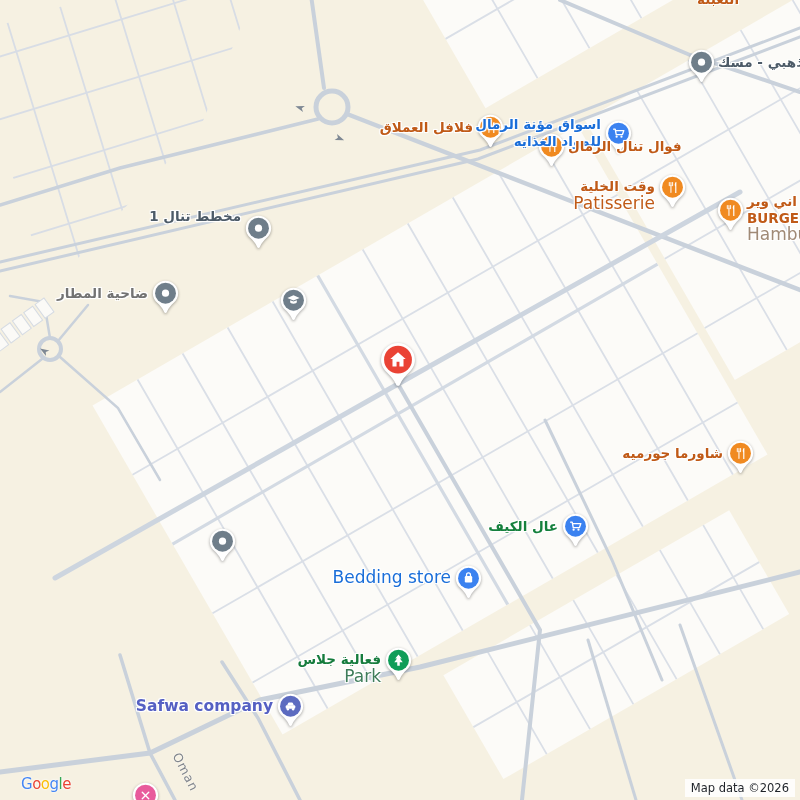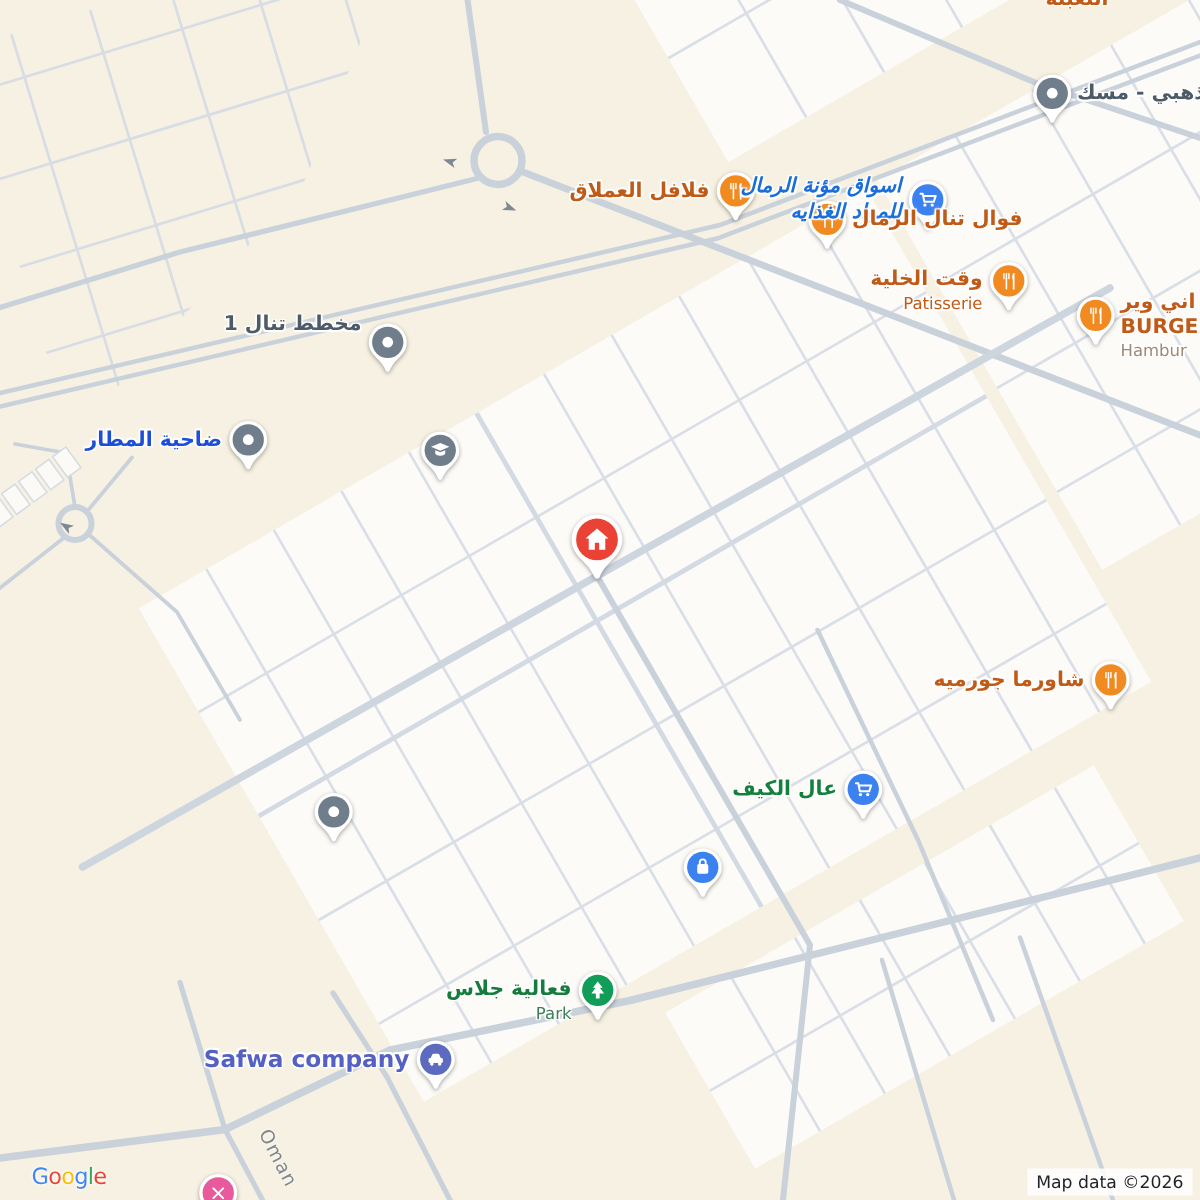--- a/index.html
+++ b/index.html
@@ -11,21 +11,21 @@
   #base-svg{position:absolute;left:0;top:0;z-index:1;}
   #poi-layer{position:absolute;left:0;top:0;width:100%;height:100%;z-index:3;}
   .poi-pin{position:absolute;z-index:5;}
   .poi-pin svg{display:block;filter:drop-shadow(0 1px 1.5px rgba(0,0,0,.35));}
   .poi-pin.big{z-index:7;}
   .poi-label{
     position:absolute;z-index:6;white-space:nowrap;
     font-size:13.5px;font-weight:600;line-height:16.5px;
     text-shadow:0 0 2px #fff,0 0 3px #fff,1px 1px 0 #fff,-1px -1px 0 #fff,1px -1px 0 #fff,-1px 1px 0 #fff;
   }
-  .poi-label .sub{font-weight:400;font-size:11px;}
+  .poi-label .sub{font-weight:400;font-size:17px;}
   #google-logo{
     position:absolute;left:21px;bottom:7px;z-index:8;
     font-size:15px;font-weight:400;letter-spacing:-0.5px;
     text-shadow:0 0 2px #fff,0 0 3px #fff;
   }
   #attribution{
     position:absolute;right:5px;bottom:3px;z-index:8;
     background:rgba(255,255,255,.85);color:#1f2329;
     font-size:11.5px;padding:2px 6px;
   }
@@ -119,21 +119,21 @@
   <div id="poi-layer">
       <div class="poi-pin" style="left: 604.5px; top: 119.77px;">
         <svg width="27" height="34.2" viewBox="0 0 30 38">
           <path d="M15 0.8C7.2 0.8 0.9 7.1 0.9 14.9c0 4.6 2.2 7.6 5 10.5 2.6 2.7 5.7 5.5 7.6 10.2.5 1.3 2.5 1.3 3 0 1.9-4.7 5-7.5 7.6-10.2 2.8-2.9 5-5.9 5-10.5C29.1 7.1 22.8 0.8 15 0.8Z" fill="#fff"></path>
           <circle cx="15" cy="14.7" r="11.6" fill="#3B82F0"></circle>
           <path d="M9.6 10.2h1.7l1.2 6h6.9l1.5-4.4H11.6" fill="none" stroke="#fff" stroke-width="1.5" stroke-linejoin="round" stroke-linecap="round"></path>
           <circle cx="12.9" cy="18.6" r="1.25" fill="#fff"></circle>
           <circle cx="18.3" cy="18.6" r="1.25" fill="#fff"></circle>
         </svg>
       </div>
-      <div class="poi-label" style="color: rgb(26, 110, 217); top: 116px; right: 199px; text-align: right; font-style: italic;">
+      <div class="poi-label" style="color: rgb(26, 110, 217); top: 116px; right: 199px; text-align: right;">
         <div dir="rtl">اسواق مؤنة الرمال</div>
         <div dir="rtl">للمواد الغذايه</div>
       </div>
       <div class="poi-pin" style="left: 687.5px; top: 48.77px;">
         <svg width="27" height="34.2" viewBox="0 0 30 38">
           <path d="M15 0.8C7.2 0.8 0.9 7.1 0.9 14.9c0 4.6 2.2 7.6 5 10.5 2.6 2.7 5.7 5.5 7.6 10.2.5 1.3 2.5 1.3 3 0 1.9-4.7 5-7.5 7.6-10.2 2.8-2.9 5-5.9 5-10.5C29.1 7.1 22.8 0.8 15 0.8Z" fill="#fff"></path>
           <circle cx="15" cy="14.7" r="11.6" fill="#6F7E8A"></circle>
           <circle cx="15" cy="14.6" r="4" fill="#fff"></circle>
         </svg>
       </div>
@@ -217,21 +217,21 @@
       <div class="poi-label" style="color: rgb(77, 91, 104); top: 208px; right: 559px; text-align: right;">
         <div dir="rtl">مخطط تنال 1</div>
       </div>
       <div class="poi-pin" style="left: 151.5px; top: 279.77px;">
         <svg width="27" height="34.2" viewBox="0 0 30 38">
           <path d="M15 0.8C7.2 0.8 0.9 7.1 0.9 14.9c0 4.6 2.2 7.6 5 10.5 2.6 2.7 5.7 5.5 7.6 10.2.5 1.3 2.5 1.3 3 0 1.9-4.7 5-7.5 7.6-10.2 2.8-2.9 5-5.9 5-10.5C29.1 7.1 22.8 0.8 15 0.8Z" fill="#fff"></path>
           <circle cx="15" cy="14.7" r="11.6" fill="#6F7E8A"></circle>
           <circle cx="15" cy="14.6" r="4" fill="#fff"></circle>
         </svg>
       </div>
-      <div class="poi-label" style="color: #1d4ed8; top: 285px; right: 652px; text-align: right;">
+      <div class="poi-label" style="color: #737373; top: 285px; right: 652px; text-align: right;">
         <div dir="rtl">ضاحية المطار</div>
       </div>
       <div class="poi-pin" style="left: 279.5px; top: 286.77px;">
         <svg width="27" height="34.2" viewBox="0 0 30 38">
           <path d="M15 0.8C7.2 0.8 0.9 7.1 0.9 14.9c0 4.6 2.2 7.6 5 10.5 2.6 2.7 5.7 5.5 7.6 10.2.5 1.3 2.5 1.3 3 0 1.9-4.7 5-7.5 7.6-10.2 2.8-2.9 5-5.9 5-10.5C29.1 7.1 22.8 0.8 15 0.8Z" fill="#fff"></path>
           <circle cx="15" cy="14.7" r="11.6" fill="#6F7E8A"></circle>
           <g fill="#fff">
             <path d="M15 9.2l6.8 2.9-6.8 2.9-6.8-2.9z"></path>
             <path d="M11.3 14.6v2.2c0 1.05 1.65 1.9 3.7 1.9s3.7-.85 3.7-1.9v-2.2L15 16.2z"></path>
           </g>
@@ -281,20 +281,21 @@
       </div>
       <div class="poi-pin" style="left: 454.5px; top: 564.77px;">
         <svg width="27" height="34.2" viewBox="0 0 30 38">
           <path d="M15 0.8C7.2 0.8 0.9 7.1 0.9 14.9c0 4.6 2.2 7.6 5 10.5 2.6 2.7 5.7 5.5 7.6 10.2.5 1.3 2.5 1.3 3 0 1.9-4.7 5-7.5 7.6-10.2 2.8-2.9 5-5.9 5-10.5C29.1 7.1 22.8 0.8 15 0.8Z" fill="#fff"></path>
           <circle cx="15" cy="14.7" r="11.6" fill="#3B82F0"></circle>
           <rect x="10.9" y="12.2" width="8.2" height="7.2" rx="1.3" fill="#fff"></rect>
           <path d="M12.8 12.2v-1.2a2.2 2.2 0 0 1 4.4 0v1.2" fill="none" stroke="#fff" stroke-width="1.4"></path>
         </svg>
       </div>
       <div class="poi-label" style="color: rgb(26, 110, 217); top: 569px; right: 349px; text-align: right;">
+        <div dir="ltr" class="sub" style="color: rgb(26, 110, 217);">Bedding store</div>
       </div>
       <div class="poi-pin" style="left: 384.5px; top: 646.77px;">
         <svg width="27" height="34.2" viewBox="0 0 30 38">
           <path d="M15 0.8C7.2 0.8 0.9 7.1 0.9 14.9c0 4.6 2.2 7.6 5 10.5 2.6 2.7 5.7 5.5 7.6 10.2.5 1.3 2.5 1.3 3 0 1.9-4.7 5-7.5 7.6-10.2 2.8-2.9 5-5.9 5-10.5C29.1 7.1 22.8 0.8 15 0.8Z" fill="#fff"></path>
           <circle cx="15" cy="14.7" r="11.6" fill="#0F9D58"></circle>
           <path d="M15 8.2l3.6 4.6h-2l3.1 4.2h-3.3v3.8h-2.8V17h-3.3l3.1-4.2h-2z" fill="#fff"></path>
         </svg>
       </div>
       <div class="poi-label" style="color: rgb(22, 124, 61); top: 651px; right: 419px; text-align: right;">
         <div dir="rtl">فعالية جلاس</div>

